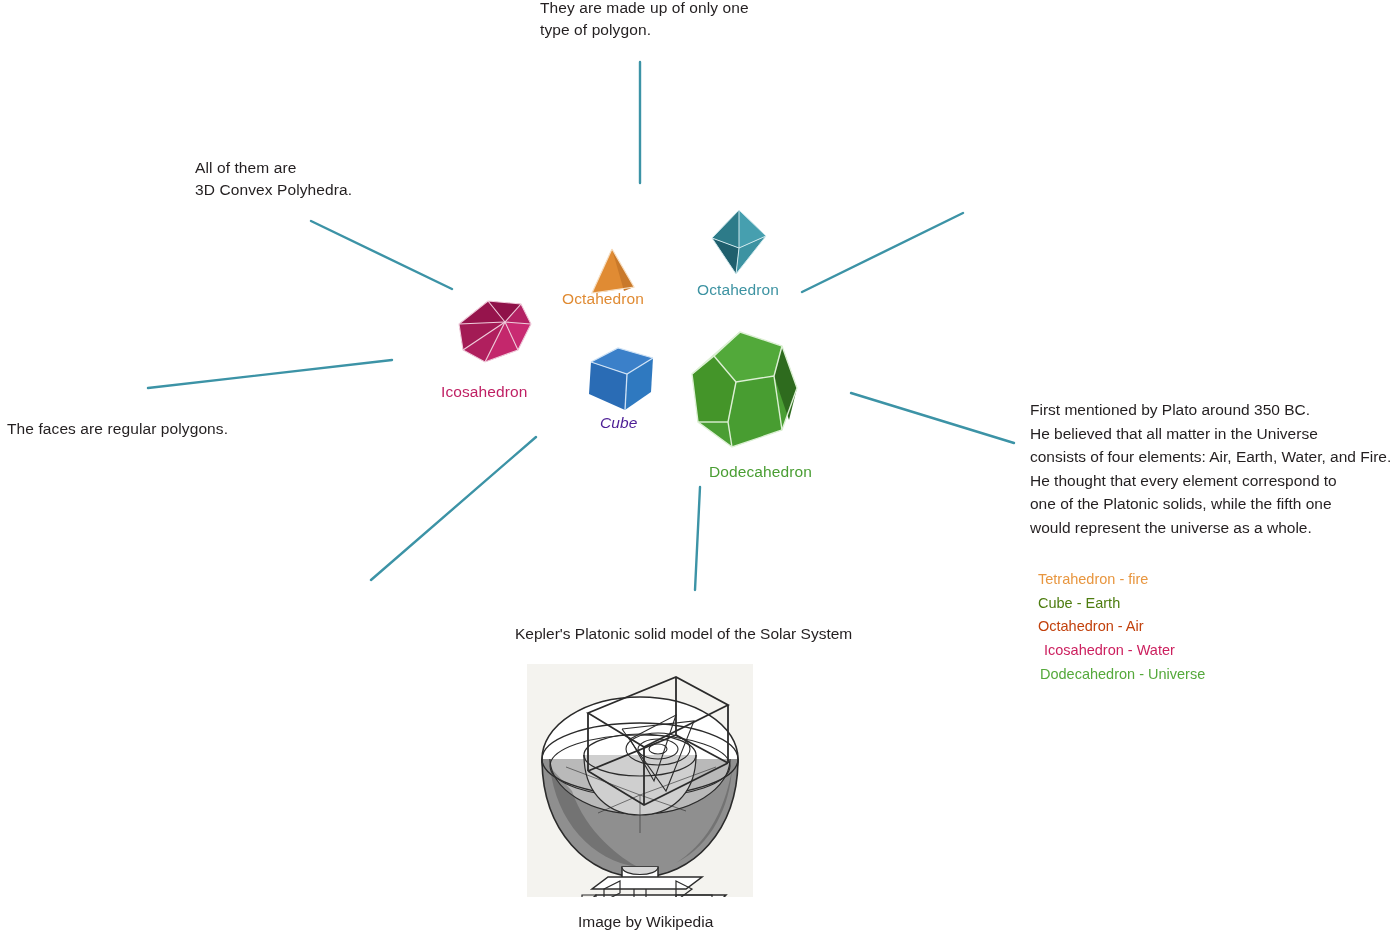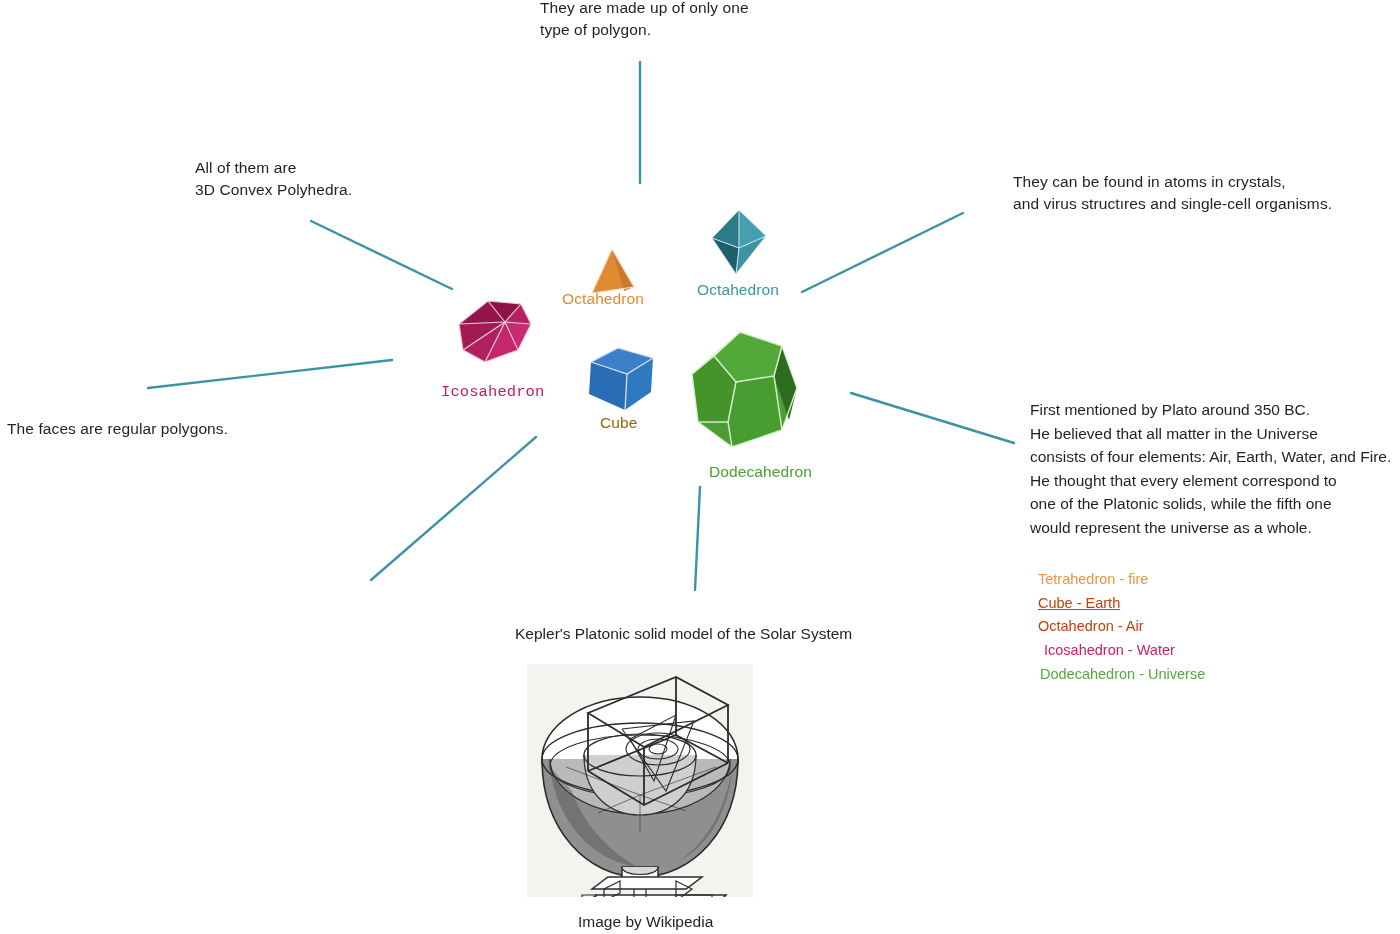--- a/index.html
+++ b/index.html
@@ -160,43 +160,41 @@
       <line x1="26" y1="26" x2="4" y2="44"></line>
       <line x1="86" y1="46" x2="94" y2="16"></line>
       <line x1="86" y1="46" x2="94" y2="100"></line>
       <line x1="48" y1="52" x2="40" y2="92"></line>
       <line x1="40" y1="92" x2="10" y2="92"></line>
       <line x1="40" y1="92" x2="44" y2="117"></line>
     </g>
   </svg>
 
   <div class="solid-label" style="left:562px; top:290px; color:#e08b33;">Octahedron</div>
-  <div class="solid-label" style="left:600px; top:414px; color:#a16207;">Cube</div>
+  <div class="solid-label" style="left:600px; top:414px; color:#4c1d95;font-style:italic;">Cube</div>
   <div class="solid-label" style="left:697px; top:281px; color:#3d93a2;">Octahedron</div>
-  <div class="solid-label" style="left:441px; top:383px; color:#bf1f63;font-family:Liberation Mono, monospace;">Icosahedron</div>
+  <div class="solid-label" style="left:441px; top:383px; color:#bf1f63;">Icosahedron</div>
   <div class="solid-label" style="left:709px; top:463px; color:#4a9e33;">Dodecahedron</div>
 
   <div class="note" style="left:540px; top:-3px;">They are made up of only one
 type of polygon.</div>
   <div class="note" style="left:171px; top:157px;margin-left:24px;">All of them are
 3D Convex Polyhedra.</div>
-  <div class="note" style="left:1013px; top:171px;">They can be found in atoms in crystals,
- and virus structıres and single-cell organisms.</div>
   <div class="note" style="left:7px; top:418px;">The faces are regular polygons.</div>
 
   <div class="plato-block">First mentioned by Plato around 350 BC.
 He believed that all matter in the Universe
 consists of four elements: Air, Earth, Water, and Fire.
 He thought that every element correspond to
 one of the Platonic solids, while the fifth one
 would represent the universe as a whole.</div>
 
   <div class="legend">
       <div class="legend-row" style="color: rgb(232, 150, 63); padding-left: 0px;">Tetrahedron - fire</div>
-      <div class="legend-row" style="color: #c2410c; padding-left: 0px; text-decoration: underline;">Cube - Earth</div>
+      <div class="legend-row" style="color: #4d7c0f; padding-left: 0px;">Cube - Earth</div>
       <div class="legend-row" style="color: #c2410c; padding-left: 0px;">Octahedron - Air</div>
       <div class="legend-row" style="color: rgb(204, 31, 94); padding-left: 6px;">Icosahedron - Water</div>
       <div class="legend-row" style="color: rgb(85, 169, 59); padding-left: 2px;">Dodecahedron - Universe</div>
     </div>
 
   <div class="kepler-caption-top">Kepler's Platonic solid model of the Solar System</div>
 
   <div class="kepler-wrap">
     <svg width="228" height="235" viewBox="0 0 228 235" xmlns="http://www.w3.org/2000/svg">
       <rect x="0" y="0" width="228" height="235" fill="#f4f3ef"></rect>

